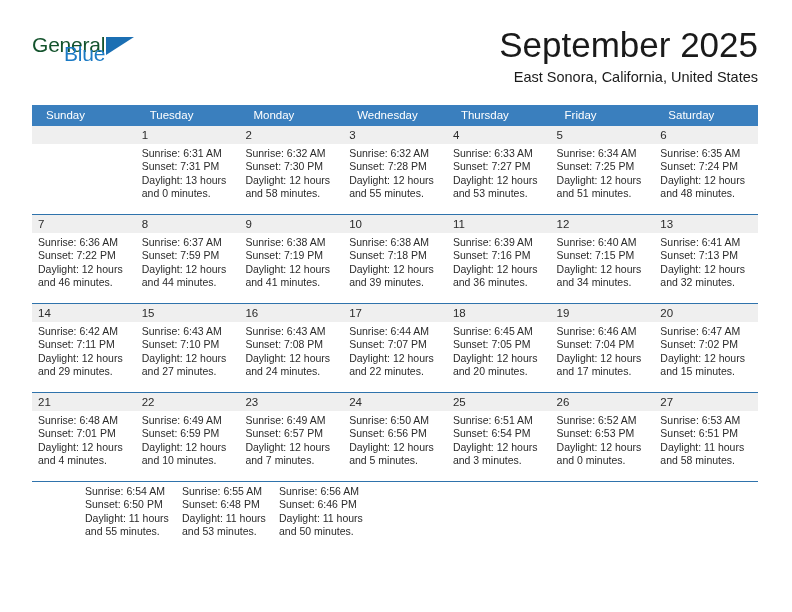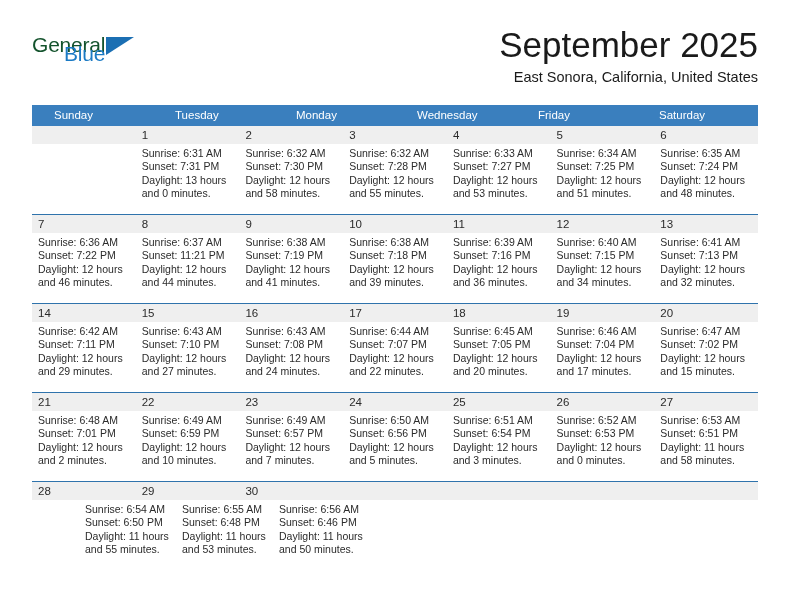--- a/index.html
+++ b/index.html
@@ -97,21 +97,21 @@
   .weekday-header {
     display: flex;
     background: #3a7fbe;
     height: 21px;
   }
   .weekday-cell {
     flex: 1 1 0;
     color: #ffffff;
     font-size: 11.5px;
     line-height: 21px;
-    padding-left: 22px;
+    padding-left: 14px;
     box-sizing: border-box;
     white-space: nowrap;
   }
 
   .week-row {
     border-top: 1.6px solid #2f73ac;
     background: #ffffff;
   }
   .week-row:first-of-type {
     border-top: none;
@@ -174,20 +174,21 @@
     </div>
 
   </div>
 
   <div class="calendar">
     <div class="weekday-header" id="weekday-header">
         <div class="weekday-cell">Sunday</div>
         <div class="weekday-cell">Tuesday</div>
         <div class="weekday-cell">Monday</div>
         <div class="weekday-cell">Wednesday</div>
+        <div class="weekday-cell">Thursday</div>
         <div class="weekday-cell">Friday</div>
         <div class="weekday-cell">Saturday</div>
       </div>
     <div id="weeks-container">
         <div class="week-row">
           <div class="daynum-band">
             <div class="daynum-cell empty"></div>
             <div class="daynum-cell">1</div>
             <div class="daynum-cell">2</div>
             <div class="daynum-cell">3</div>
@@ -247,21 +248,21 @@
           </div>
           <div class="info-band">
             <div class="info-cell">
               <div class="info-line">Sunrise: 6:36 AM</div>
               <div class="info-line">Sunset: 7:22 PM</div>
               <div class="info-line">Daylight: 12 hours</div>
               <div class="info-line">and 46 minutes.</div>
             </div>
             <div class="info-cell">
               <div class="info-line">Sunrise: 6:37 AM</div>
-              <div class="info-line">Sunset: 11:21 PM</div>
+              <div class="info-line">Sunset: 7:59 PM</div>
               <div class="info-line">Daylight: 12 hours</div>
               <div class="info-line">and 44 minutes.</div>
             </div>
             <div class="info-cell">
               <div class="info-line">Sunrise: 6:38 AM</div>
               <div class="info-line">Sunset: 7:19 PM</div>
               <div class="info-line">Daylight: 12 hours</div>
               <div class="info-line">and 41 minutes.</div>
             </div>
             <div class="info-cell">
@@ -353,21 +354,21 @@
             <div class="daynum-cell">24</div>
             <div class="daynum-cell">25</div>
             <div class="daynum-cell">26</div>
             <div class="daynum-cell">27</div>
           </div>
           <div class="info-band">
             <div class="info-cell">
               <div class="info-line">Sunrise: 6:48 AM</div>
               <div class="info-line">Sunset: 7:01 PM</div>
               <div class="info-line">Daylight: 12 hours</div>
-              <div class="info-line">and 2 minutes.</div>
+              <div class="info-line">and 4 minutes.</div>
             </div>
             <div class="info-cell">
               <div class="info-line">Sunrise: 6:49 AM</div>
               <div class="info-line">Sunset: 6:59 PM</div>
               <div class="info-line">Daylight: 12 hours</div>
               <div class="info-line">and 10 minutes.</div>
             </div>
             <div class="info-cell">
               <div class="info-line">Sunrise: 6:49 AM</div>
               <div class="info-line">Sunset: 6:57 PM</div>
@@ -394,29 +395,20 @@
             </div>
             <div class="info-cell">
               <div class="info-line">Sunrise: 6:53 AM</div>
               <div class="info-line">Sunset: 6:51 PM</div>
               <div class="info-line">Daylight: 11 hours</div>
               <div class="info-line">and 58 minutes.</div>
             </div>
           </div>
         </div>
         <div class="week-row last">
-          <div class="daynum-band">
-            <div class="daynum-cell">28</div>
-            <div class="daynum-cell">29</div>
-            <div class="daynum-cell">30</div>
-            <div class="daynum-cell empty"></div>
-            <div class="daynum-cell empty"></div>
-            <div class="daynum-cell empty"></div>
-            <div class="daynum-cell empty"></div>
-          </div>
           <div class="info-band">
             <div class="info-cell">
               <div class="info-line">Sunrise: 6:54 AM</div>
               <div class="info-line">Sunset: 6:50 PM</div>
               <div class="info-line">Daylight: 11 hours</div>
               <div class="info-line">and 55 minutes.</div>
             </div>
             <div class="info-cell">
               <div class="info-line">Sunrise: 6:55 AM</div>
               <div class="info-line">Sunset: 6:48 PM</div>

